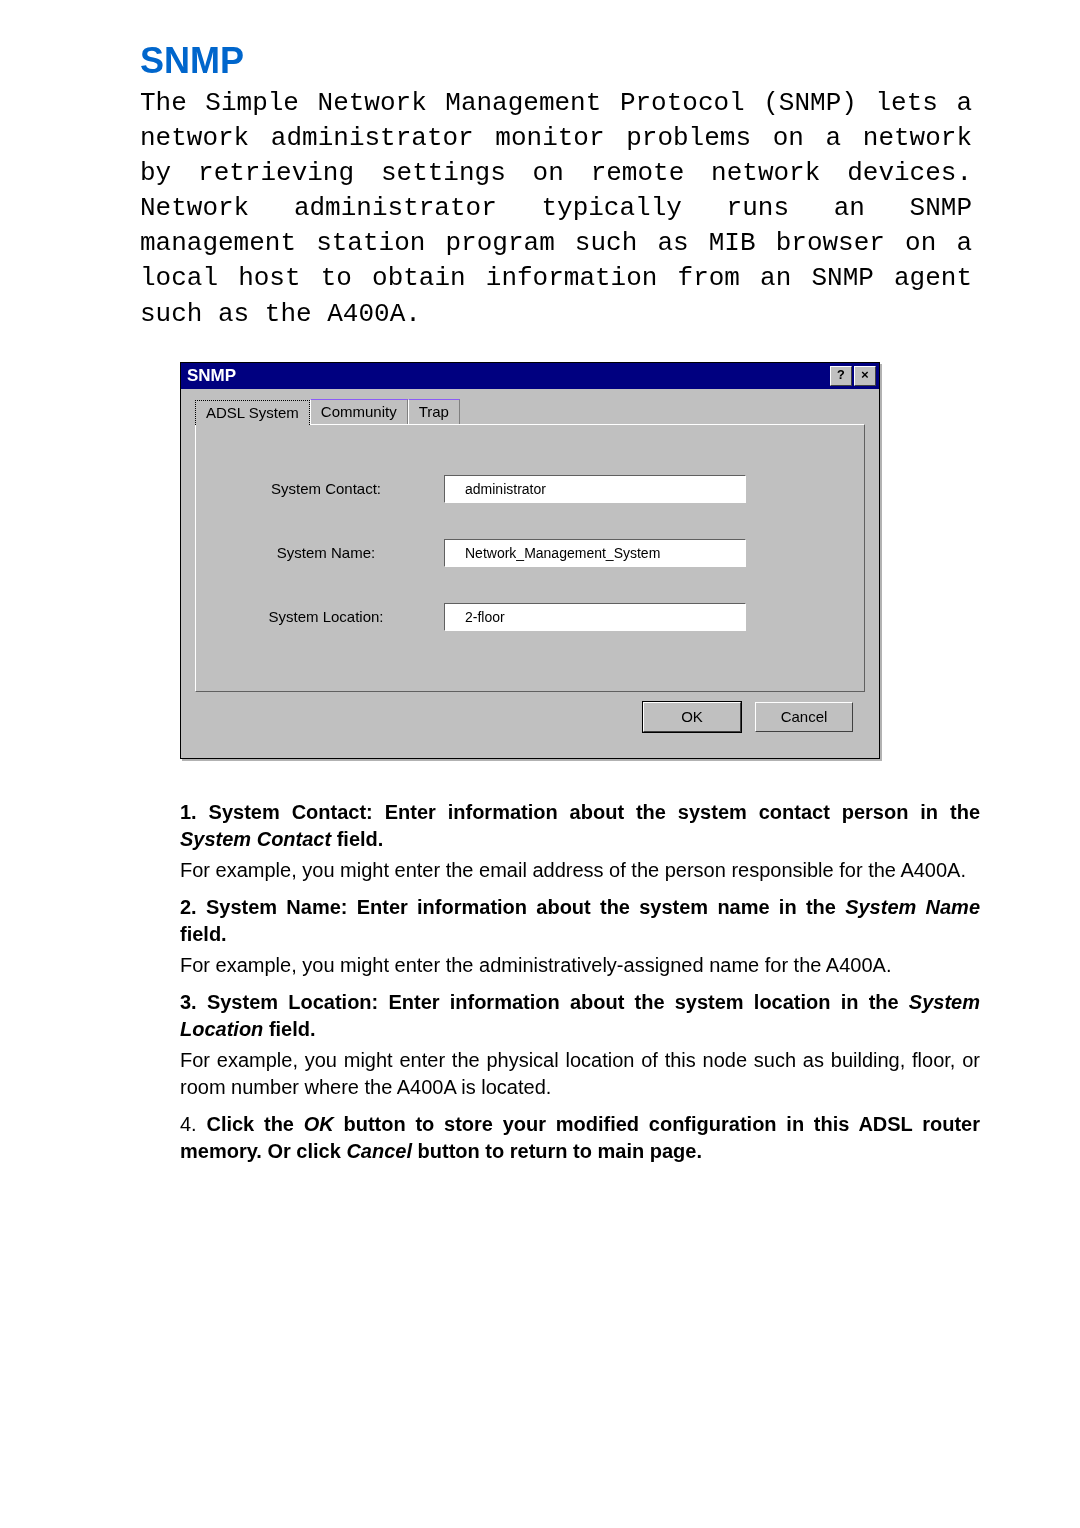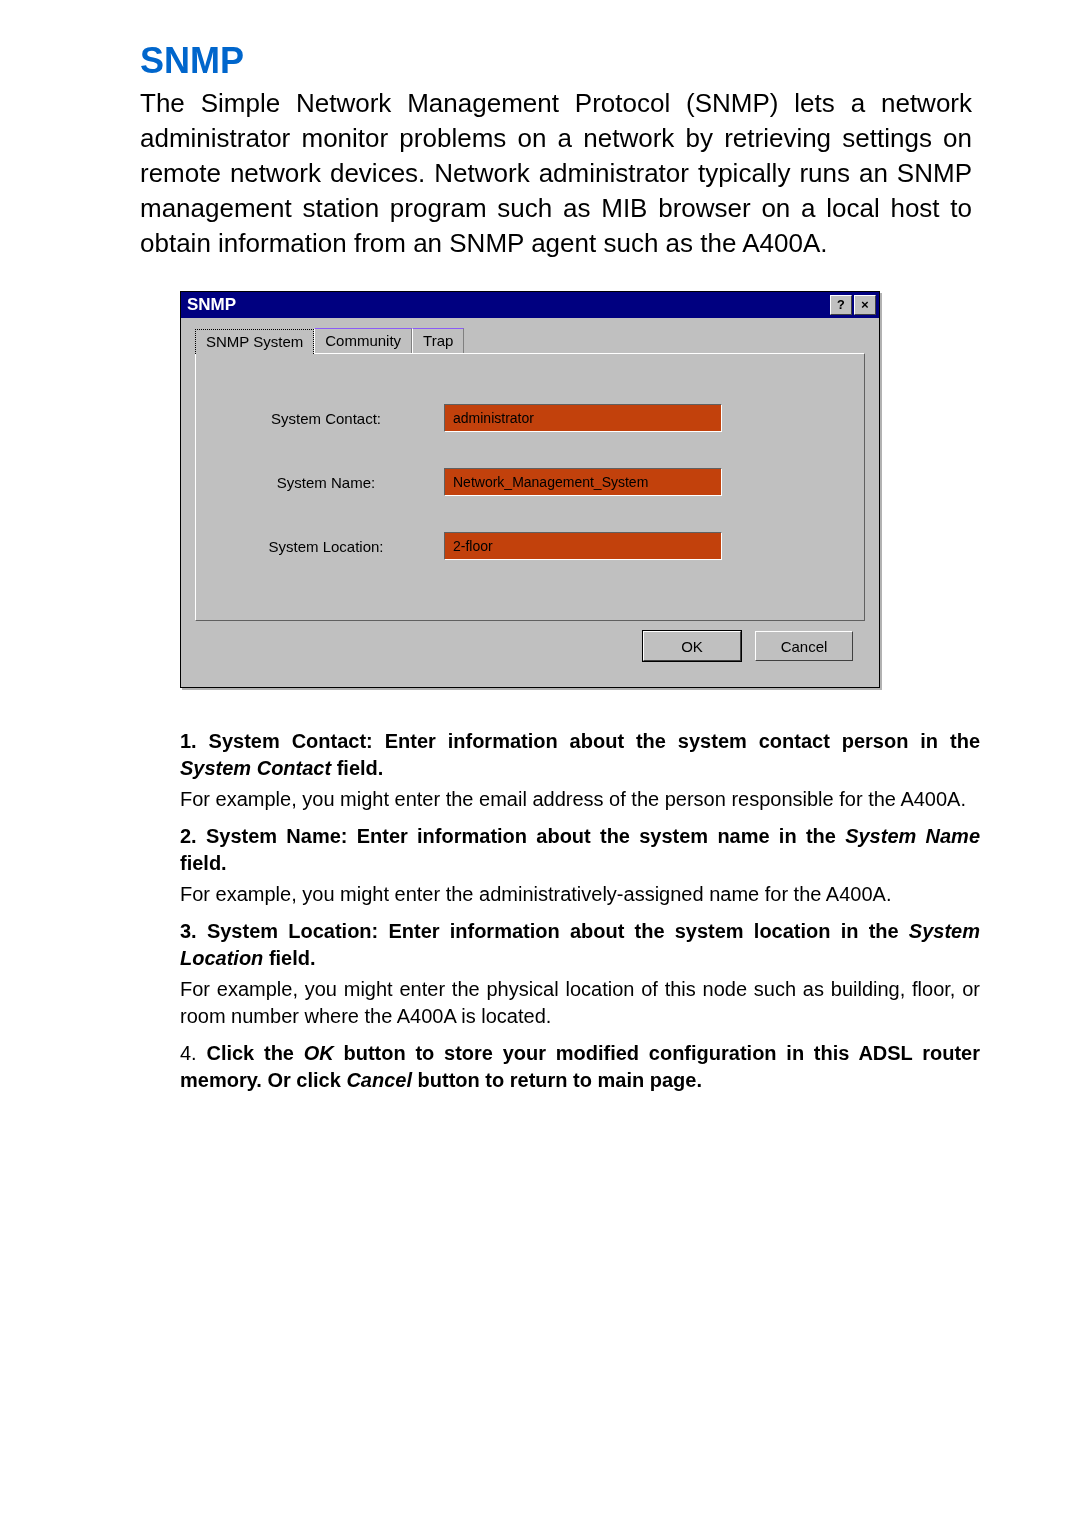--- a/index.html
+++ b/index.html
@@ -17,20 +17,21 @@
     font-size: 36px;
     font-weight: bold;
     margin: 0 0 4px 0;
   }
   .body-text {
     font-size: 26px;
     color: #000;
     line-height: 1.35;
     text-align: justify;
     margin: 0 8px 14px 0;
+    font-family: Liberation Mono, monospace;
   }
   
   .dialog-wrap {
     margin: 30px auto 40px 40px;
     width: 700px;
   }
   .dialog {
     border: 1px solid #000;
     background: #c0c0c0;
     box-shadow: 2px 2px 0 rgba(0,0,0,0.3);
@@ -103,27 +104,27 @@
   .form-label {
     width: 200px;
     text-align: center;
     padding-right: 18px;
     font-size: 15px;
     color: #000;
   }
   .text-input {
     width: 260px;
     height: 22px;
-    background: #c2410c;
+    background: #ffffff;
     border-top: 1px solid #606060;
     border-left: 1px solid #606060;
     border-right: 1px solid #fff;
     border-bottom: 1px solid #fff;
     font-size: 14px;
-    padding: 2px 8px;
+    padding: 2px 20px;
     display: flex;
     align-items: center;
   }
   .button-row {
     display: flex;
     justify-content: flex-end;
     gap: 14px;
     padding: 10px 12px 12px 0;
   }
   .win-btn {
@@ -177,21 +178,21 @@
 
   <div class="dialog-wrap">
     <div class="dialog">
       <div class="titlebar">
         <span class="title-text">SNMP</span>
         <span class="tb-btn">?</span>
         <span class="tb-btn">×</span>
       </div>
       <div class="dialog-body">
         <div class="tab-row">
-          <span class="tab active">SNMP System</span>
+          <span class="tab active">ADSL System</span>
           <span class="tab">Community</span>
           <span class="tab">Trap</span>
         </div>
         <div class="tab-panel">
           <div class="form-row">
             <div class="form-label">System Contact:</div>
             <div class="text-input">administrator</div>
           </div>
           <div class="form-row">
             <div class="form-label">System Name:</div>

